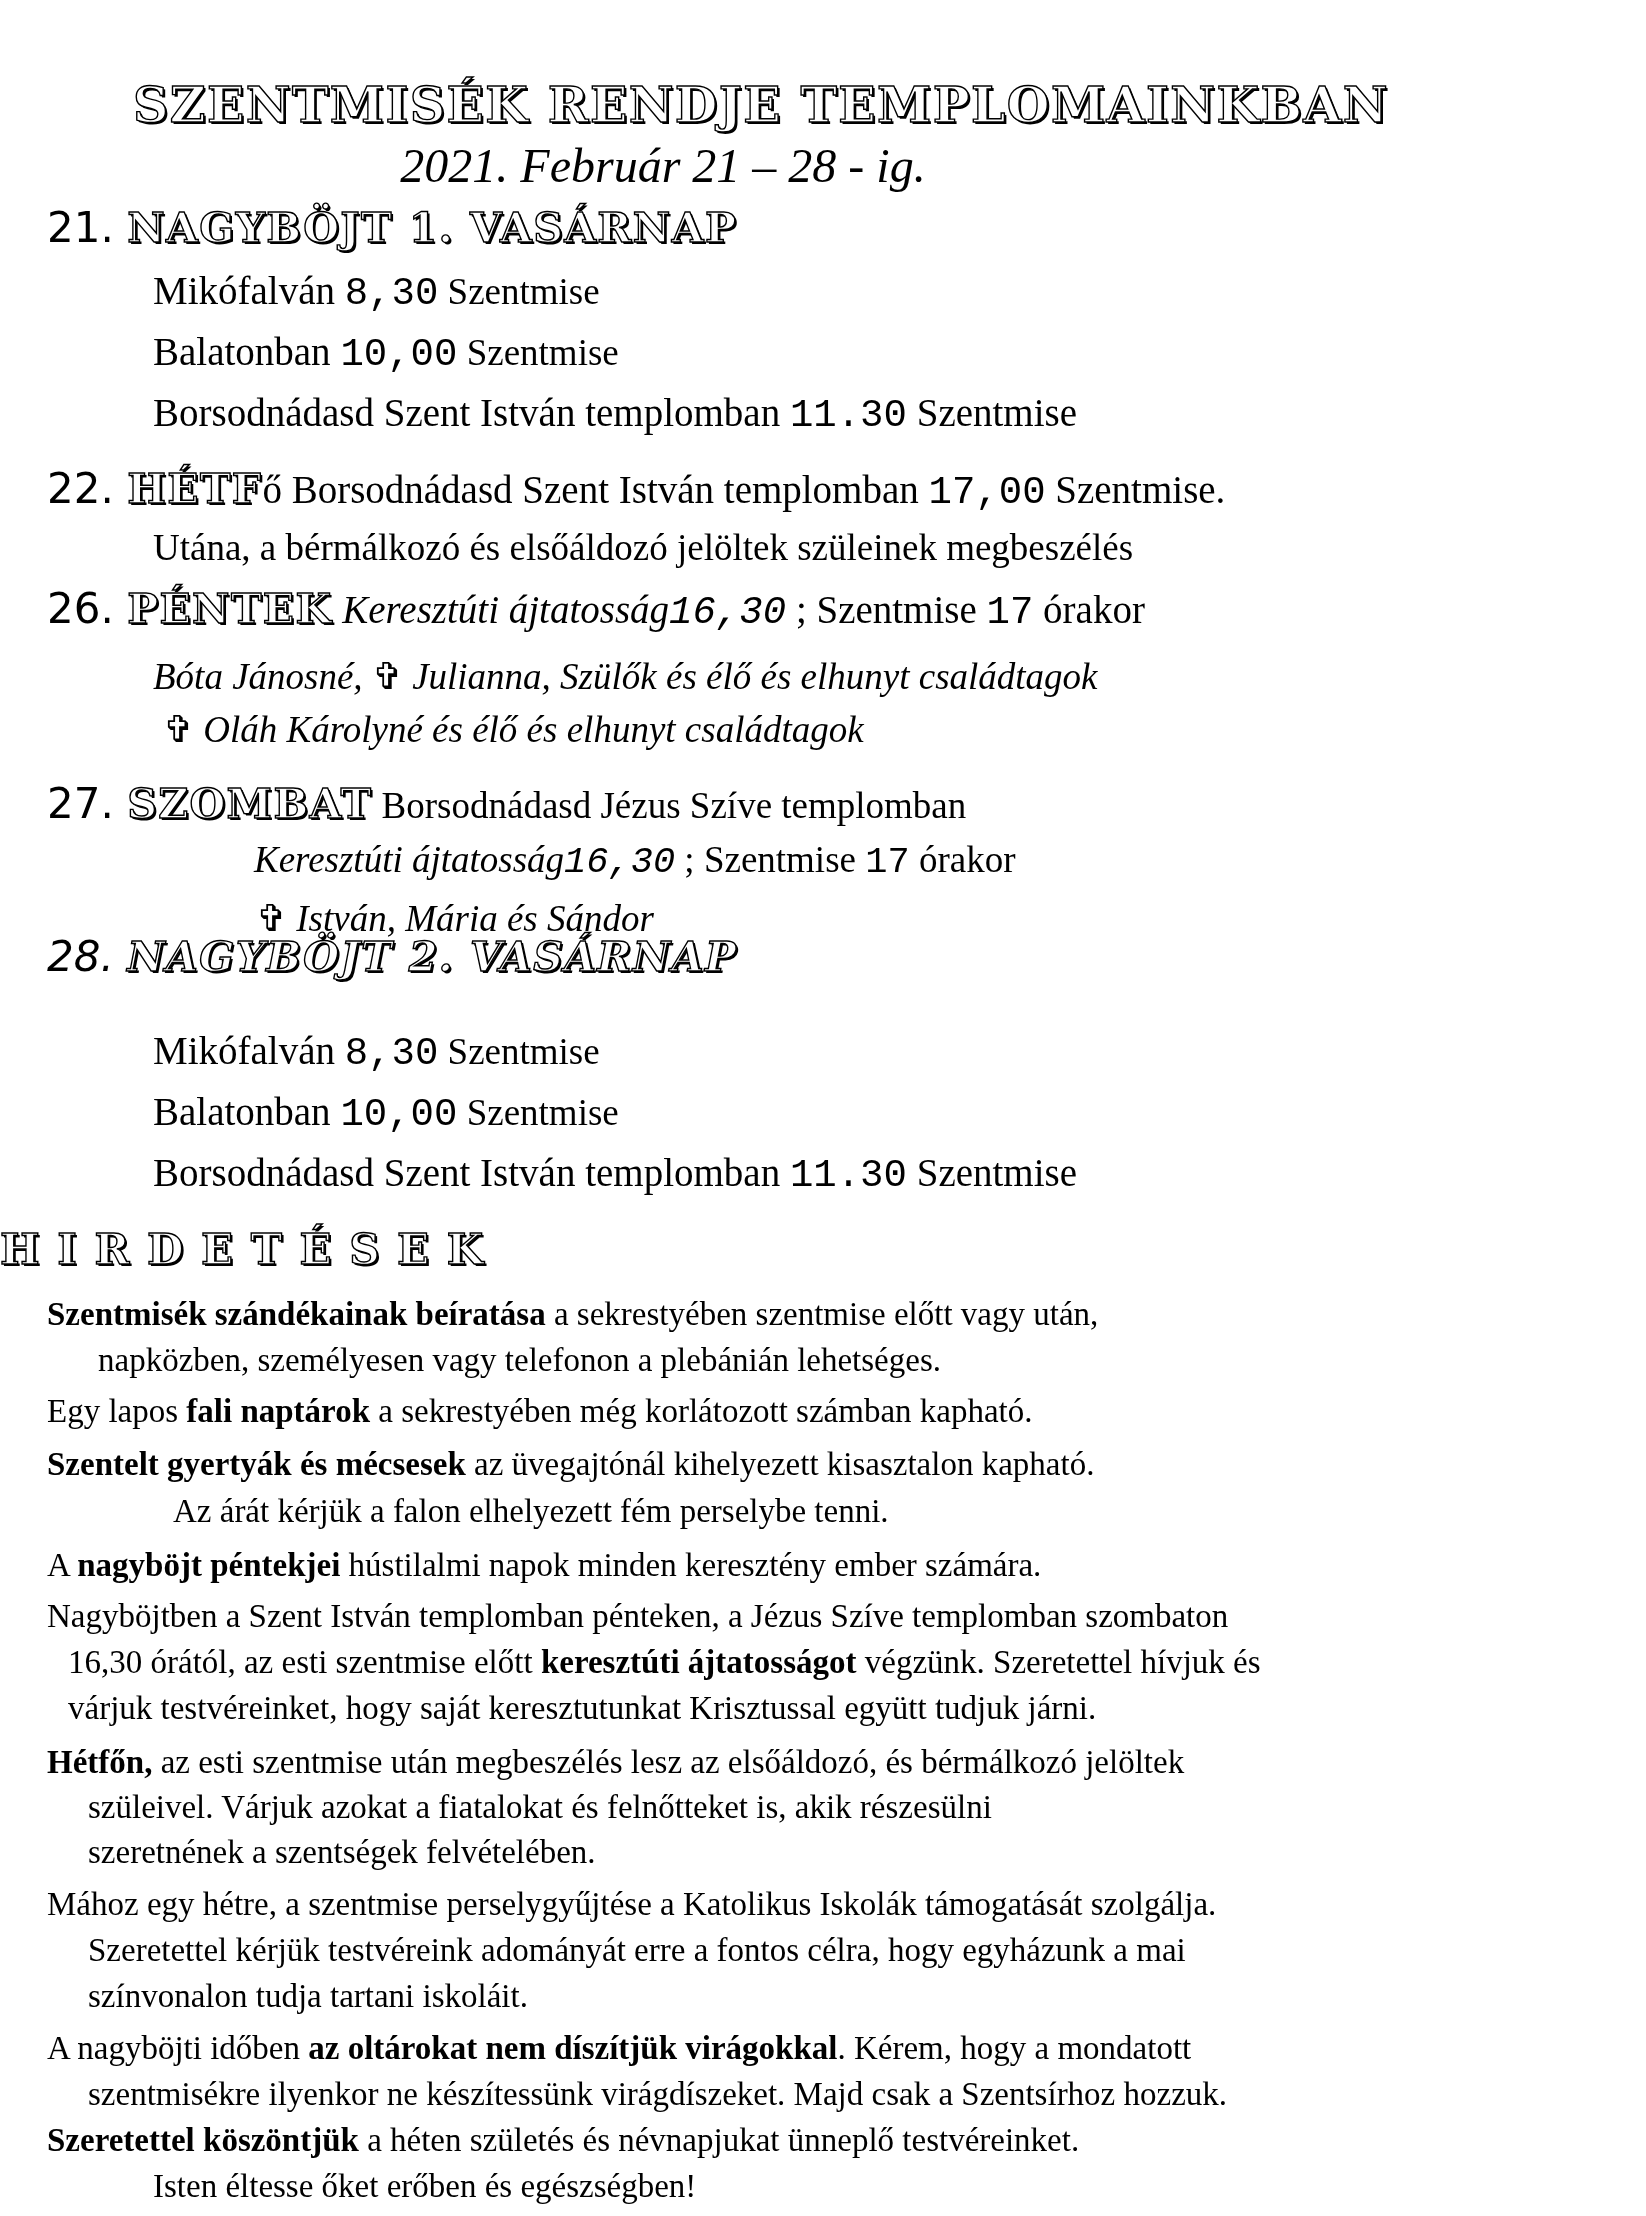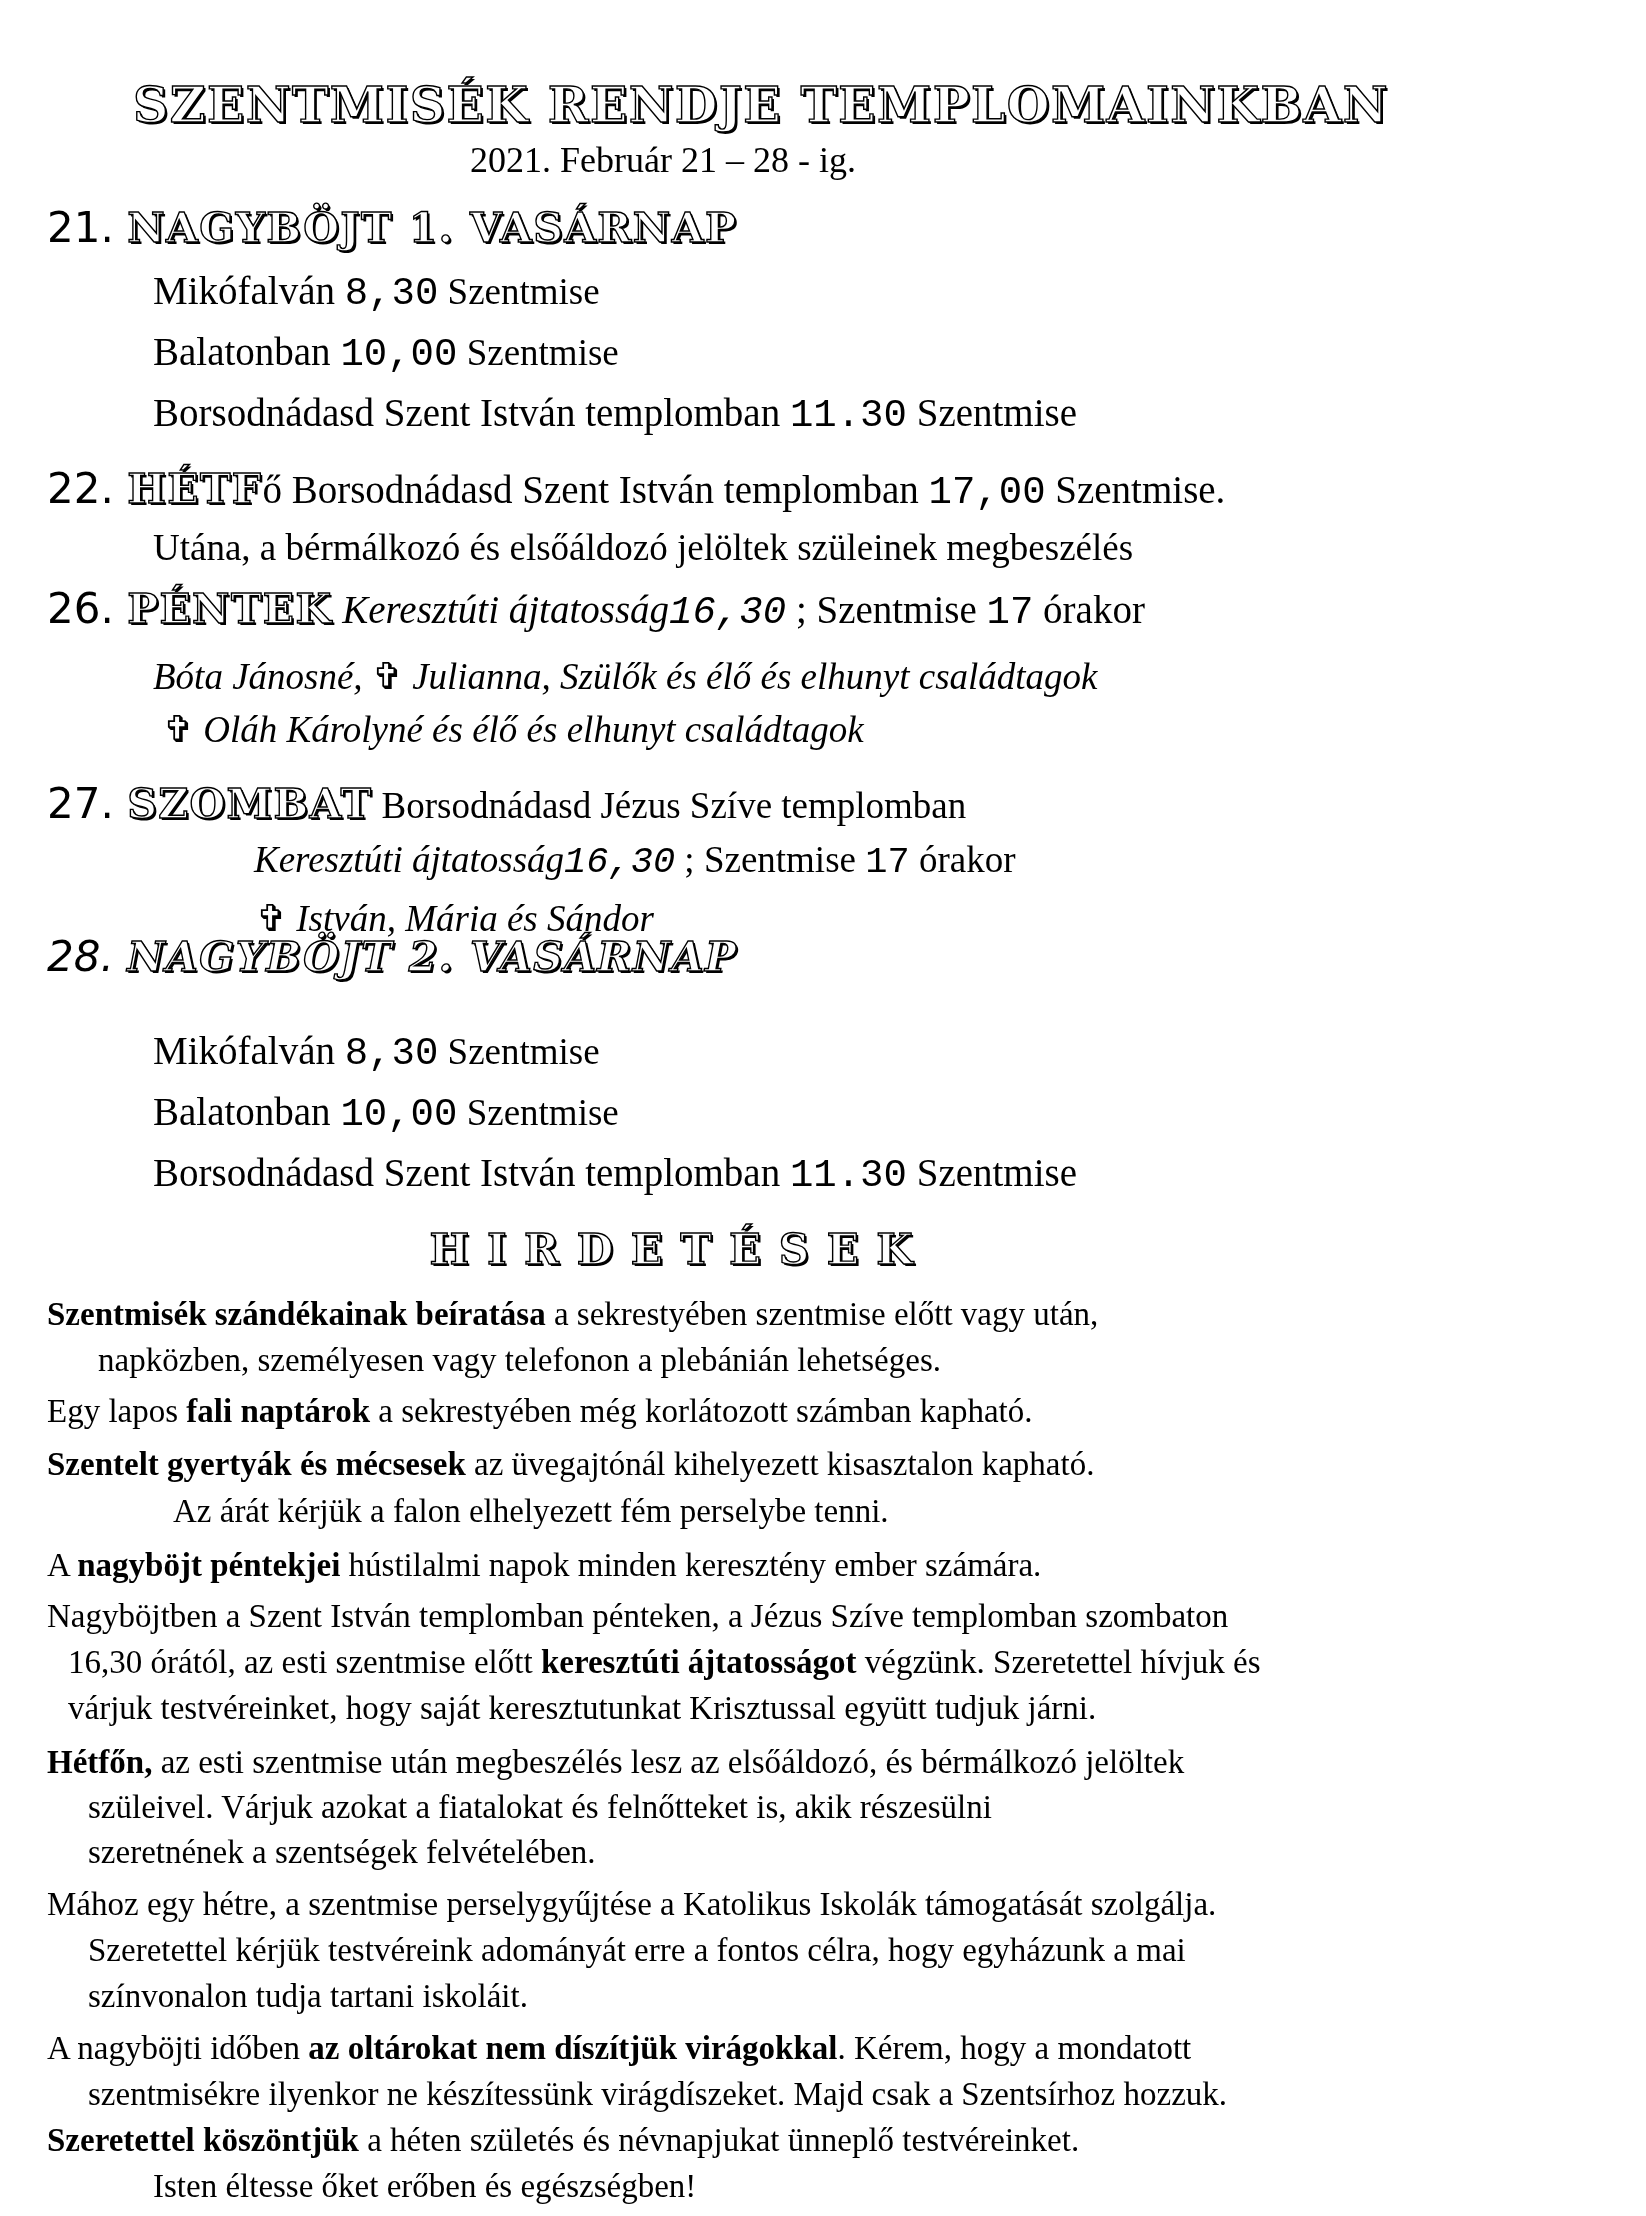--- a/index.html
+++ b/index.html
@@ -3,30 +3,30 @@
 <meta charset="utf-8">
 <style>
   html, body { margin:0; padding:0; background:#ffffff; }
   body { width:1646px; height:2216px; position:relative; overflow:hidden;
          font-family:"Liberation Serif", "DejaVu Serif", serif; color:#000; }
   .line { position:absolute; white-space:nowrap; line-height:1; }
   .deco { font-family:"DejaVu Serif", serif; font-weight:bold; letter-spacing:1.4px;
           color:#fff; -webkit-text-stroke:1.4px #000;
           text-shadow: 2px 2px 0 #000; text-transform:uppercase; font-variant:small-caps; }
   .title { left:0; width:1522px; text-align:center; font-size:49px; top:81px; }
-  .date { left:0; width:1326px; text-align:center; font-size:36px; top:142px; }
+  .date { left:0; width:1326px; text-align:center; font-size:48px; font-style:italic; top:142px; }
   .daynum { font-family:"DejaVu Sans", sans-serif; font-size:42px; }
   .dayname { font-size:41px; }
   .sans-num { font-family:Liberation Mono, monospace; }
   .med { font-size:39px; }
   .small { font-size:37px; }
   .it { font-style:italic; }
   .b { font-weight:bold; }
   .ann { font-size:33px;text-align:center; }
-  .hird { left:0; width:1360px; text-align:center; font-size:42px; letter-spacing:17.6px; top:1229px; }
+  .hird { left:0; width:1360px; font-size:42px; letter-spacing:17.6px; top:1229px; }
   .cross { font-family:"DejaVu Sans", sans-serif; font-style:normal; }
 </style>
 </head>
 <body>
 
 <div class="line title deco">Szentmisék rendje templomainkban</div>
 <div class="line date">2021. Február 21 – 28 - ig.</div>
 
 <div class="line" style="left:47px;top:207px;">
   <span class="daynum">21. </span><span class="dayname deco">Nagyböjt 1. Vasárnap</span>

